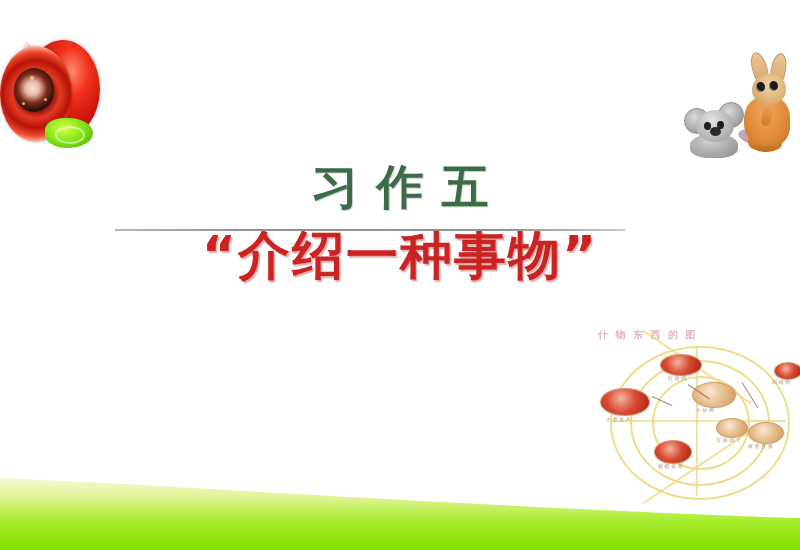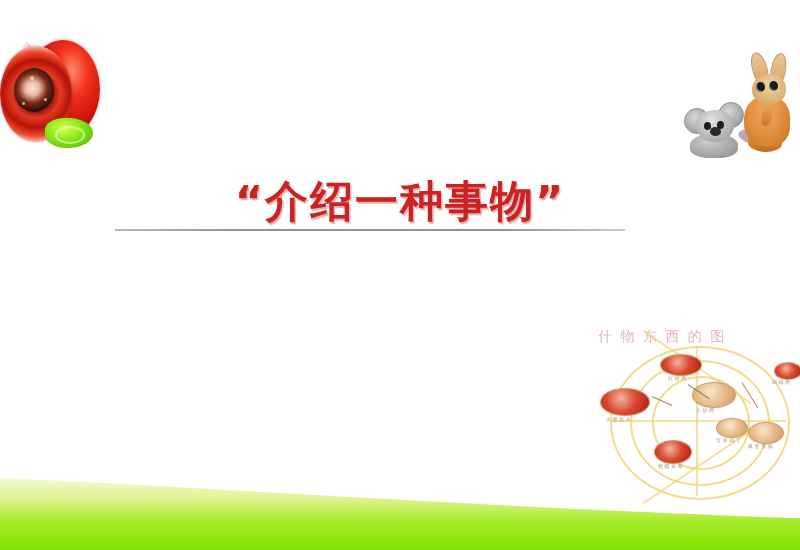--- a/index.html
+++ b/index.html
@@ -39,21 +39,21 @@
     position: absolute;
     left: 115px;
     top: 69px;
     width: 510px;
     height: 2px;
     background: linear-gradient(to right, #b6bbb6 0%, #8d938d 25%, #8d938d 75%, #c8ccc8 100%);
   }
   .sub-title {
     margin-top: 18px;
     font-family: "DejaVu Sans", "Liberation Sans", sans-serif;
-    font-size: 43px;
+    font-size: 52px;
     font-weight: bold;
     color: #cc2222;
     letter-spacing: 2px;
     line-height: 46px;
     text-shadow: 1.5px 1.5px 1px rgba(160,30,30,0.35);
     white-space: nowrap;
   }
 
   
   .yoyo {
@@ -273,25 +273,26 @@
     position: absolute;
     left: 592px;
     top: 326px;
     width: 208px;
     height: 178px;
   }
   .fm-caption {
     position: absolute;
     left: 6px;
     top: 2px;
-    font-size: 14px;
+    font-size: 10px;
     color: #d8a0a0;
     letter-spacing: 2px;
     opacity: .75;
     white-space: nowrap;
+    font-weight: bold;
   }
   .fm-ring {
     position: absolute;
     border: 2px solid rgba(240,214,120,0.85);
     border-radius: 50%;
   }
   .fm-ring.r1 { left: 18px; top: 20px; width: 176px; height: 150px; }
   .fm-ring.r2 { left: 38px; top: 34px; width: 136px; height: 122px; }
   .fm-ring.r3 { left: 60px; top: 50px; width: 94px;  height: 90px;  }
   .fm-spoke {
@@ -389,20 +390,21 @@
     <div class="r-body"></div>
     <div class="r-arm"></div>
     <div class="r-ear l"></div>
     <div class="r-ear r"></div>
     <div class="r-head"></div>
     <div class="r-eye l"></div>
     <div class="r-eye r"></div>
   </div>
 
   <div class="title-block">
+    <div class="main-title">习作五</div>
     <div class="title-rule"></div>
     <div class="sub-title">“介绍一种事物”</div>
   </div>
 
   <div class="foodmap">
     <div class="fm-caption">什 物 东 西 的 图</div>
 
     <div class="fm-ring r1"></div>
     <div class="fm-ring r2"></div>
     <div class="fm-ring r3"></div>

